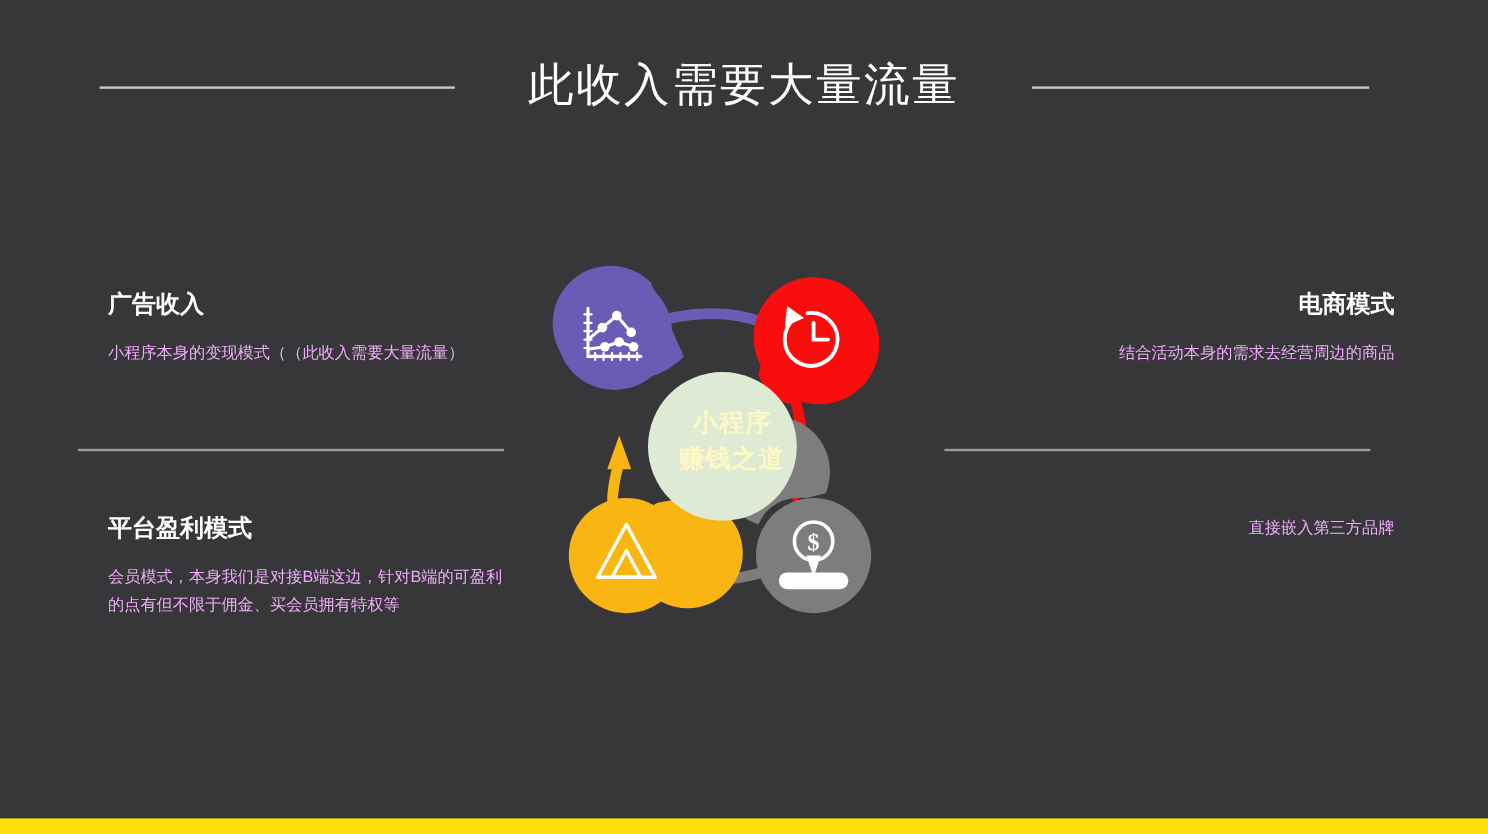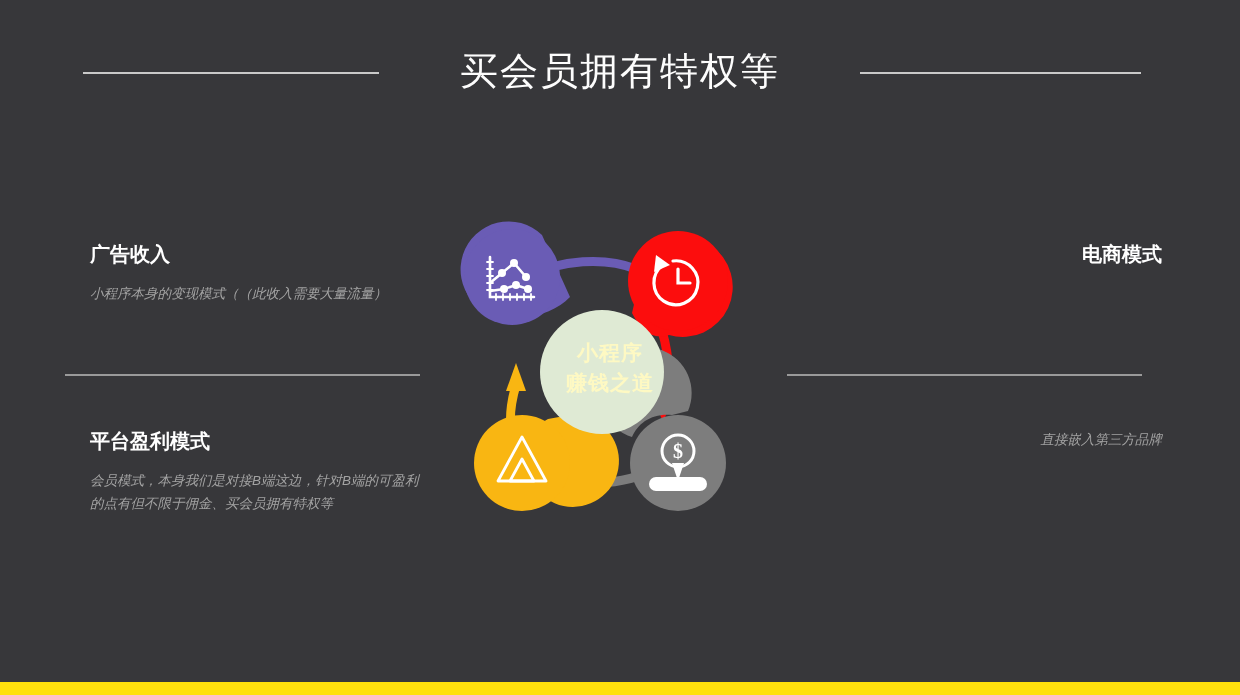--- a/index.html
+++ b/index.html
@@ -59,23 +59,22 @@
   .quad-title {
     font-size: 20px;
     font-weight: bold;
     color: #ffffff;
     line-height: 28px;
     margin: 0 0 14px 0;
   }
   .quad-body {
     font-size: 13.5px;
     line-height: 23px;
-    color: #a3a3a3;
+    color: #f0abfc;
     margin: 0;
-    font-style: italic;
   }
   .quad.left  { }
   .quad.right { text-align: right; }
 
   #quad-ad        { left: 90px;  top: 240px; }
   #quad-ecom      { left: 832px; top: 240px; }
   #quad-platform  { left: 90px;  top: 411px; margin-top: 16px; }
   #quad-softad    { left: 832px; top: 424px; }
 
   #quad-softad .quad-body { margin-top: 4px; }
@@ -123,31 +122,32 @@
     background: #ffe00d;
   }
 </style>
 </head>
 <body>
 
 <div class="slide">
 
   <div class="title-row">
     <div class="title-rule left"></div>
-    <div class="title-text">买会员拥有特权等</div>
+    <div class="title-text">此收入需要大量流量</div>
     <div class="title-rule right"></div>
   </div>
 
   <div class="quad left" id="quad-ad">
     <p class="quad-title">广告收入</p>
     <p class="quad-body">小程序本身的变现模式（（此收入需要大量流量）</p>
   </div>
 
   <div class="quad right" id="quad-ecom">
     <p class="quad-title">电商模式</p>
+    <p class="quad-body">结合活动本身的需求去经营周边的商品</p>
   </div>
 
   <div class="quad left" id="quad-platform">
     <p class="quad-title">平台盈利模式</p>
     <p class="quad-body">会员模式，本身我们是对接B端这边，针对B端的可盈利的点有但不限于佣金、买会员拥有特权等</p>
   </div>
 
   <div class="quad right" id="quad-softad">
     <p class="quad-body">直接嵌入第三方品牌</p>
   </div>

